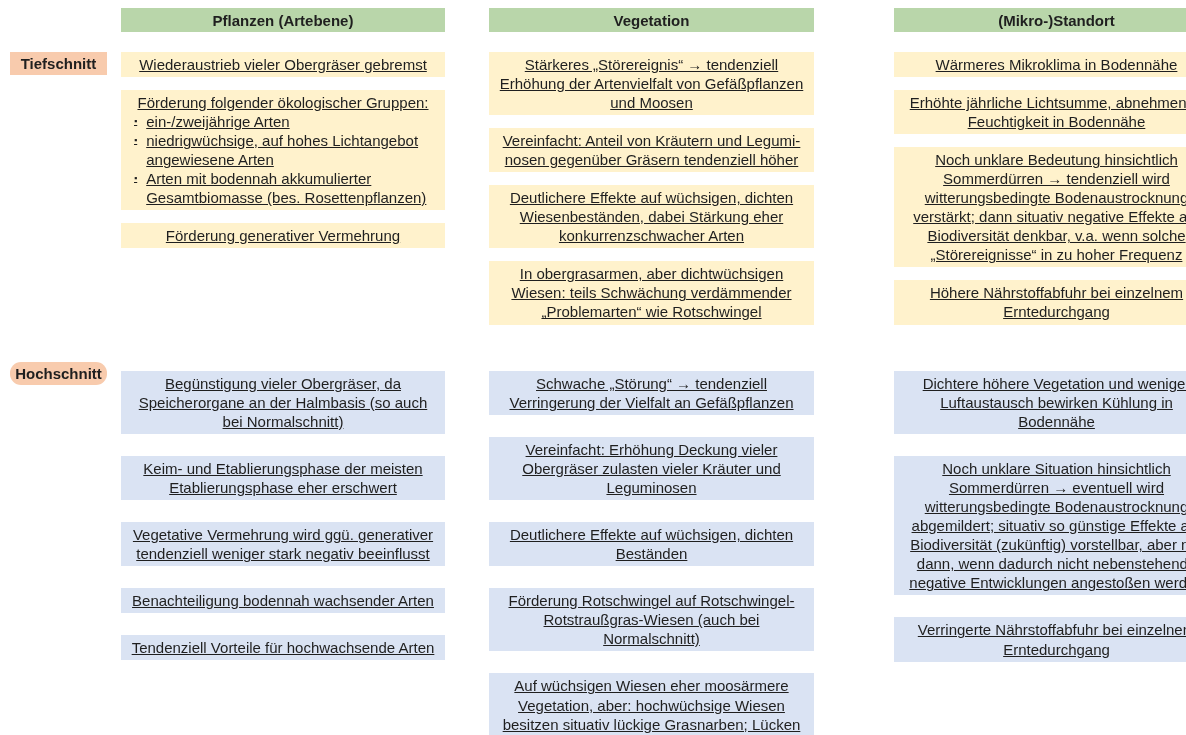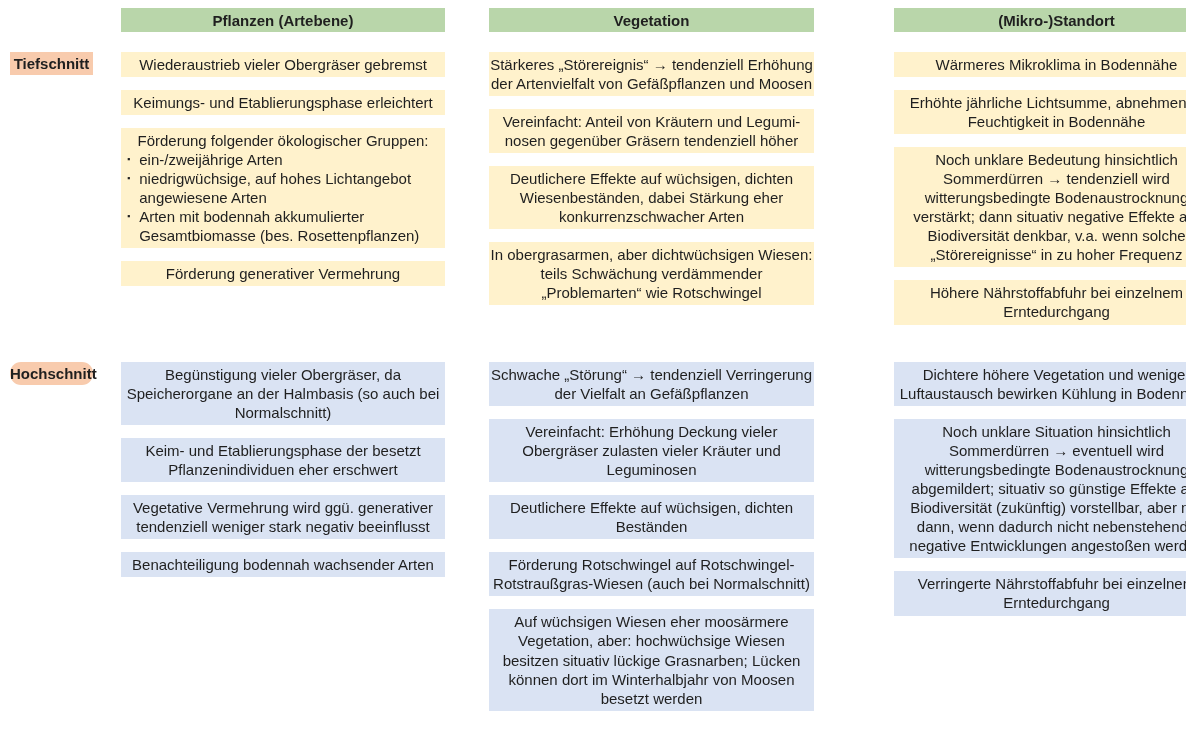--- a/index.html
+++ b/index.html
@@ -25,28 +25,29 @@
   .col-header{
     position:absolute;top:8px;left:0;right:0;height:24px;
     background:var(--header_green);
     font-weight:bold;font-size:15px;
     display:flex;align-items:center;justify-content:center;
   }
   .group{position:absolute;left:0;right:0;display:flex;flex-direction:column;gap:13px;}
   .group-tief{top:52px;}
   .group-hoch{top:362px;}
   .box{
-    padding:3px 1px;
+    padding:3px 8px;
     font-size:15px;line-height:1.27;
     text-align:center;
+    text-decoration:underline;
   }
   .box.tief{background:var(--tief_yellow);}
-  .box.hoch{background:var(--hoch_blue);}
+  .box.hoch{background:var(--hoch_blue);margin-top:9px;}
   .row-label{
-    position:absolute;left:10px;width:83px;
+    position:absolute;left:10px;width:97px;
     background:var(--label_orange);
     font-weight:bold;font-size:15px;text-align:center;
     padding:3px 0;
   }
   .row-label.tief{top:52px;}
   .row-label.hoch{top:362px;border-radius:11px;}
   .bullet-heading{}
   .bullet-list{margin:0;padding:0;list-style:none;text-align:left;}
   .bullet-list li{display:flex;gap:9px;padding-left:5px;}
   .bullet-marker{font-size:9px;line-height:19px;flex:0 0 auto;}
@@ -57,21 +58,20 @@
 <div class="diagram">
 
   <div class="row-label tief">Tiefschnitt</div>
   <div class="row-label hoch">Hochschnitt</div>
 
   <div class="col col-1">
     <div class="col-header">Pflanzen (Artebene)</div>
 
     <div class="group group-tief">
       <div class="box tief">Wiederaustrieb vieler Obergräser gebremst</div>
-      <div class="box tief">Keimungs- und Etablierungsphase erleichtert</div>
       <div class="box tief">
         <div class="bullet-heading">Förderung folgender ökologischer Gruppen:</div>
         <ul class="bullet-list">
           <li>
               <span class="bullet-marker">▪</span>
               <span>ein-/zweijährige Arten</span>
             </li>
           <li>
               <span class="bullet-marker">▪</span>
               <span>niedrigwüchsige, auf hohes Lichtangebot angewiesene Arten</span>
@@ -80,23 +80,24 @@
               <span class="bullet-marker">▪</span>
               <span>Arten mit bodennah akkumulierter Gesamtbiomasse (bes. Rosettenpflanzen)</span>
             </li>
         </ul>
       </div>
       <div class="box tief">Förderung generativer Vermehrung</div>
     </div>
 
     <div class="group group-hoch">
       <div class="box hoch">Begünstigung vieler Obergräser, da Speicherorgane an der Halmbasis (so auch bei Normalschnitt)</div>
-      <div class="box hoch">Keim- und Etablierungsphase der besetzt Pflanzenindividuen eher erschwert</div>
+      <div class="box hoch">Keim- und Etablierungsphase der meisten Etablierungsphase eher erschwert</div>
       <div class="box hoch">Vegetative Vermehrung wird ggü. generativer tendenziell weniger stark negativ beeinflusst</div>
       <div class="box hoch">Benachteiligung bodennah wachsender Arten</div>
+      <div class="box hoch">Tendenziell Vorteile für hochwachsende Arten</div>
     </div>
   </div>
 
   <div class="col col-2">
     <div class="col-header">Vegetation</div>
 
     <div class="group group-tief">
       <div class="box tief">Stärkeres „Störereignis“ → tendenziell Erhöhung der Artenvielfalt von Gefäßpflanzen und Moosen</div>
       <div class="box tief">Vereinfacht: Anteil von Kräutern und Legumi-nosen gegenüber Gräsern tendenziell höher</div>
       <div class="box tief">Deutlichere Effekte auf wüchsigen, dichten Wiesenbeständen, dabei Stärkung eher konkurrenzschwacher Arten</div>

